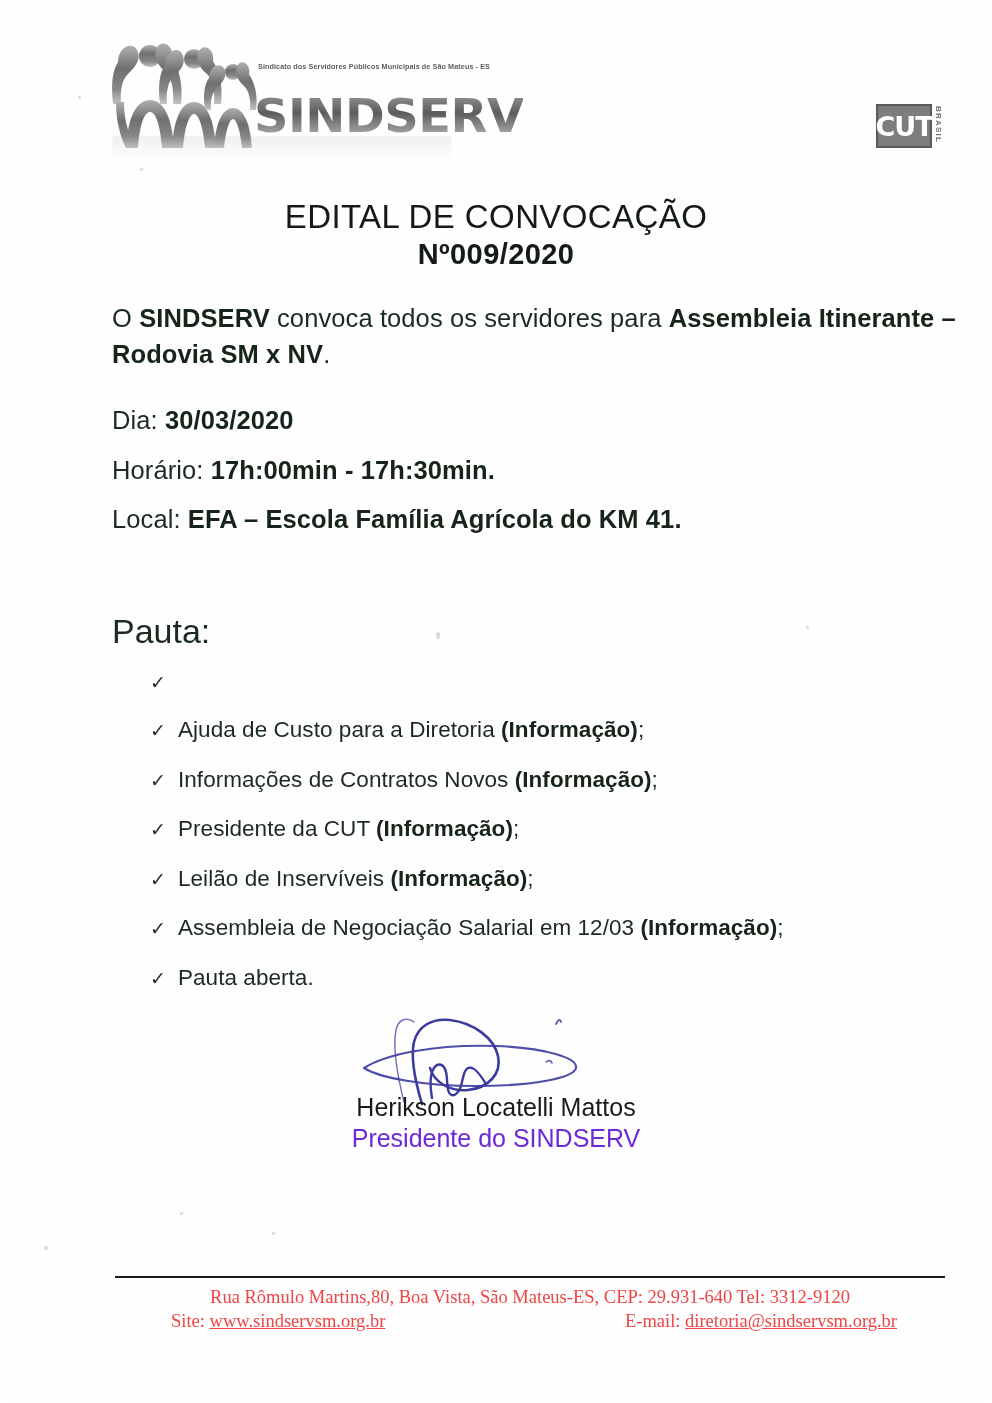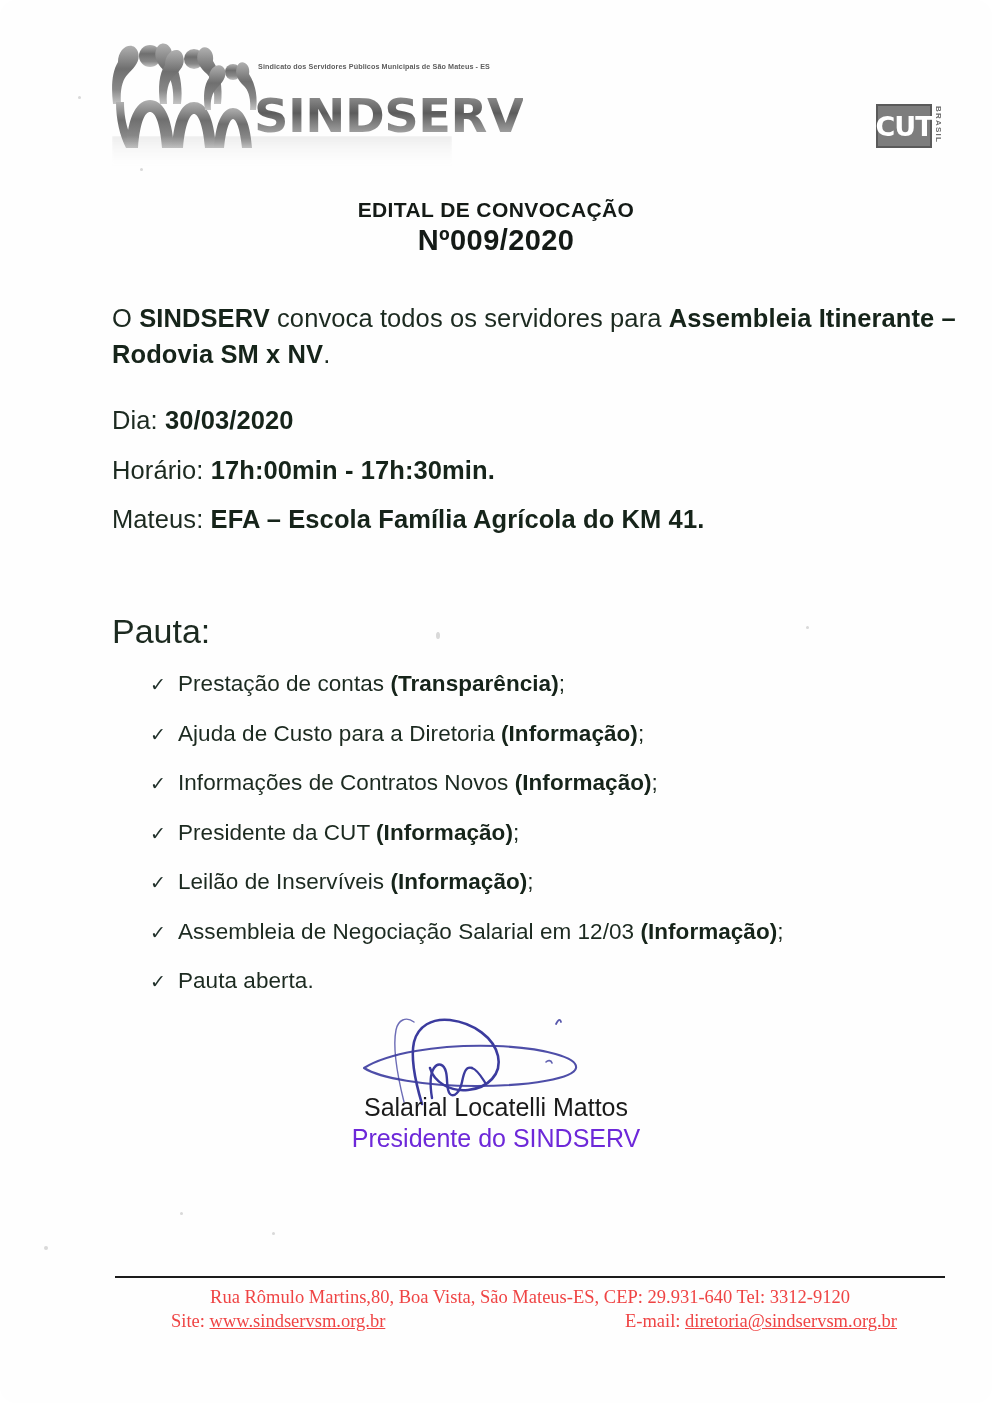--- a/index.html
+++ b/index.html
@@ -140,22 +140,22 @@
   
   .title-block {
     position: absolute;
     top: 198px;
     left: 0;
     right: 0;
     text-align: center;
   }
   .title-line1 {
     font-family: "Liberation Sans", sans-serif;
-    font-weight: 700;
-    font-size: 21px;
+    font-weight: 400;
+    font-size: 33px;
     letter-spacing: 0.4px;
     color: #141a16;
     line-height: 1.18;
   }
   .title-line2 {
     font-family: "Liberation Sans", sans-serif;
     font-weight: 700;
     font-size: 29px;
     letter-spacing: 0.4px;
     color: #141a16;
@@ -366,31 +366,30 @@
   <div class="body-block">
     <p class="lead"><span>O </span><b>SINDSERV</b><span> convoca todos os servidores para </span><b>Assembleia Itinerante – Rodovia SM x NV</b><span>.</span></p>
 
     <div class="info">
       <div class="info-row"><span>Dia:</span>
         <b>30/03/2020</b></div>
 
       <div class="info-row"><span>Horário:</span>
         <b>17h:00min - 17h:30min.</b></div>
 
-      <div class="info-row"><span>Mateus:</span>
+      <div class="info-row"><span>Local:</span>
         <b>EFA – Escola Família Agrícola do KM 41.</b></div>
     </div>
   </div>
 
   <div class="pauta">
     <div class="pauta-title">Pauta:</div>
     <ul class="pauta-list">
       <li class="pauta-item">
         <span class="check-icon">✓</span>
-        <span><span>Prestação de contas </span><b>(Transparência)</b><span>;</span></span>
       </li>
       <li class="pauta-item">
         <span class="check-icon">✓</span>
         <span><span>Ajuda de Custo para a Diretoria </span><b>(Informação)</b><span>;</span></span>
       </li>
       <li class="pauta-item">
         <span class="check-icon">✓</span>
         <span><span>Informações de Contratos Novos </span><b>(Informação)</b><span>;</span></span>
       </li>
       <li class="pauta-item">
@@ -417,21 +416,21 @@
       <g fill="none" stroke="#3b3b9e" stroke-linecap="round" stroke-linejoin="round">
         <path d="M18 62 C40 48 90 38 150 40 C200 42 232 52 230 62 C228 72 186 80 130 80 C78 80 34 72 18 62 Z" stroke-width="2.1" opacity="0.9"></path>
         <path d="M58 96 C52 72 46 44 50 24 C52 14 60 10 68 16" stroke-width="1.4" opacity="0.75"></path>
         <path d="M76 98 C70 78 64 54 68 36 C72 20 86 12 104 14 C128 17 148 32 152 50 C156 68 142 82 122 84 C104 86 88 76 84 62" stroke-width="2.6"></path>
         <path d="M86 92 C84 80 84 68 88 62 C92 56 98 58 100 66 C102 74 100 84 104 88 C108 92 114 86 116 76 C118 66 120 60 126 62" stroke-width="2.4"></path>
         <path d="M126 62 C132 64 136 72 140 78" stroke-width="2.2"></path>
         <path d="M210 18 C212 14 214 12 215 16" stroke-width="1.8" opacity="0.85"></path>
         <path d="M200 56 C202 54 205 54 206 57" stroke-width="1.6" opacity="0.8"></path>
       </g>
     </svg>
-    <div class="sig-name">Salarial Locatelli Mattos</div>
+    <div class="sig-name">Herikson Locatelli Mattos</div>
     <div class="sig-role">Presidente do SINDSERV</div>
   </div>
 
   <div class="footer">
     <hr class="footer-rule">
     <div class="footer-line">Rua Rômulo Martins,80,  Boa Vista,  São Mateus-ES,  CEP: 29.931-640    Tel: 3312-9120</div>
     <div class="footer-line footer-line2">
       <span><span>Site: </span><span class="u">www.sindservsm.org.br</span></span>
       <span><span>E-mail: </span><span class="u">diretoria@sindservsm.org.br</span></span>
     </div>

